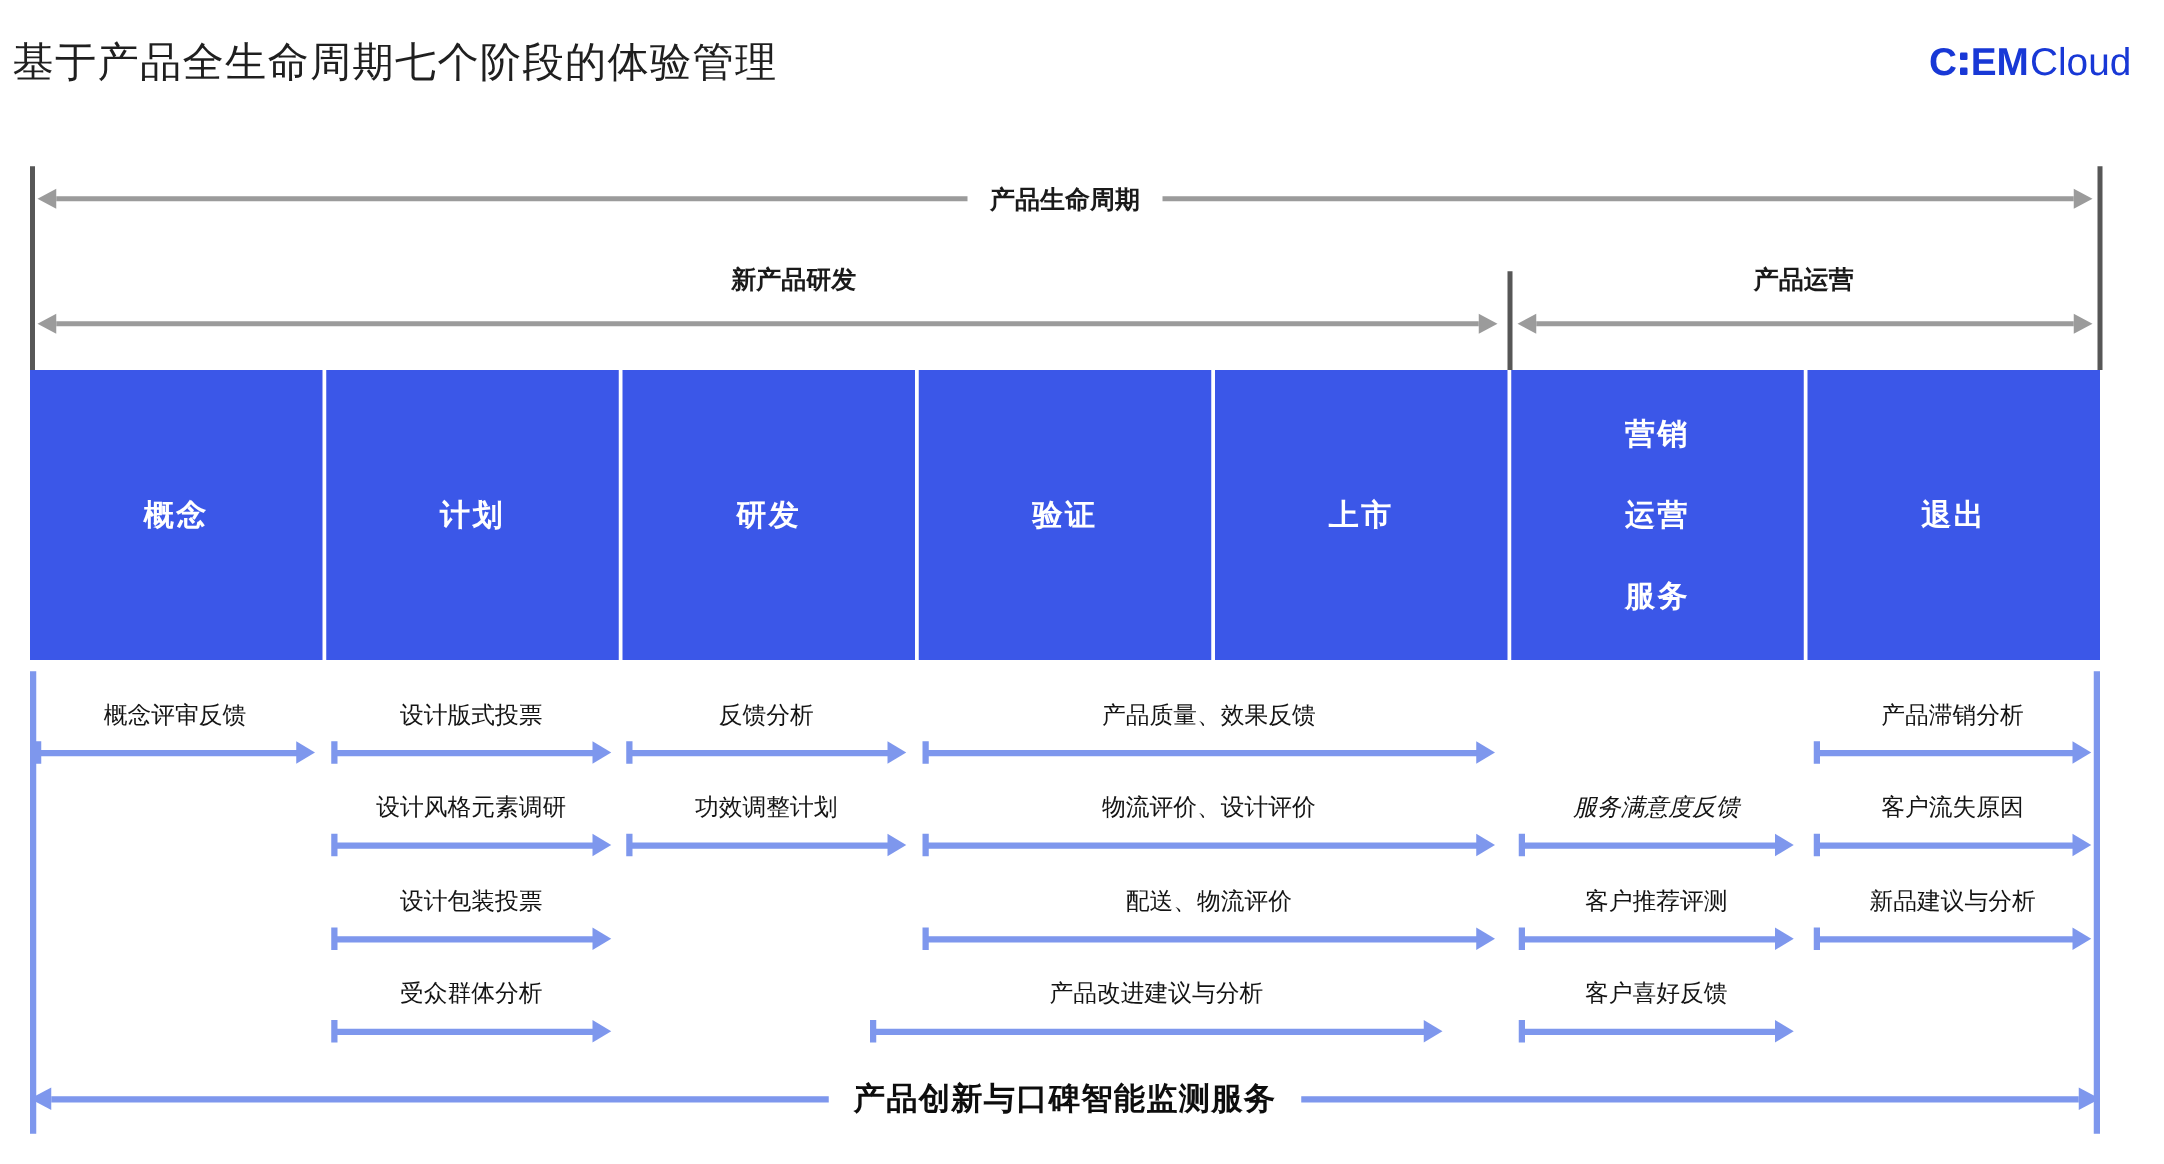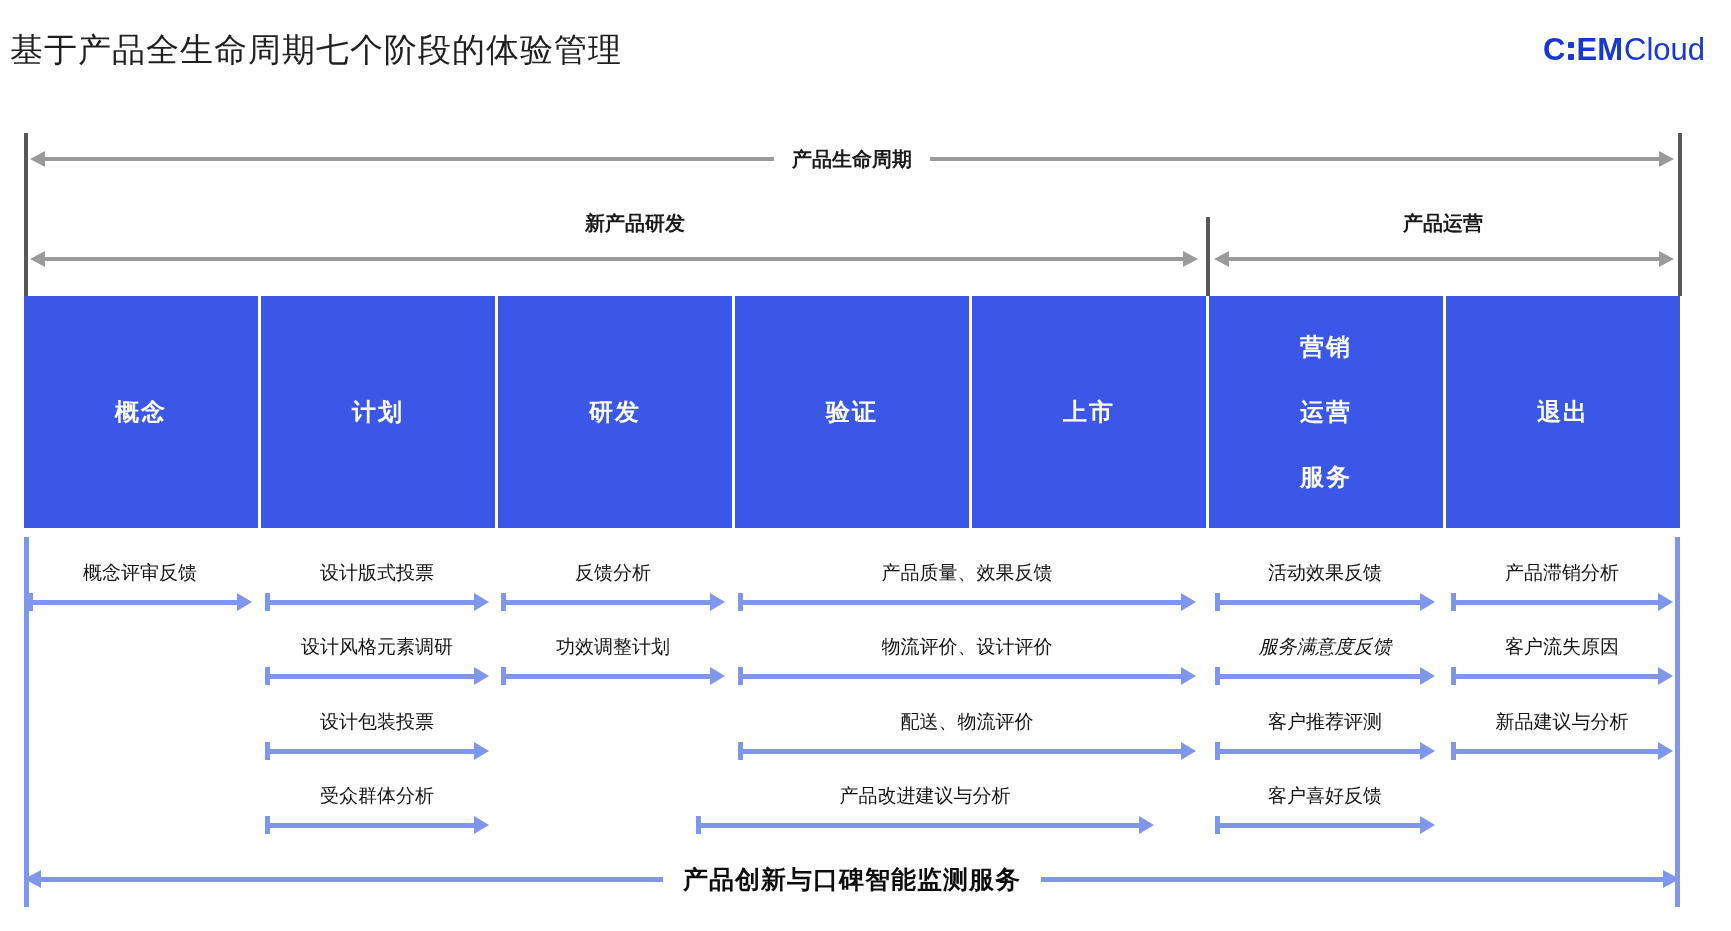--- a/index.html
+++ b/index.html
@@ -138,28 +138,20 @@
   <div class="fb" style="left:501px;top:560px;width:224px;">
     <div class="fb-label">反馈分析</div>
     <div class="fb-arrow">
         <i class="cap"></i>
         <i class="ln2"></i>
         <i class="head"></i>
       </div>
   </div>
   <div class="fb" style="left:738px;top:560px;width:458px;">
     <div class="fb-label">产品质量、效果反馈</div>
-    <div class="fb-arrow">
-        <i class="cap"></i>
-        <i class="ln2"></i>
-        <i class="head"></i>
-      </div>
-  </div>
-  <div class="fb" style="left:1215px;top:560px;width:220px;">
-    <div class="fb-label">活动效果反馈</div>
     <div class="fb-arrow">
         <i class="cap"></i>
         <i class="ln2"></i>
         <i class="head"></i>
       </div>
   </div>
   <div class="fb" style="left:1451px;top:560px;width:222px;">
     <div class="fb-label">产品滞销分析</div>
     <div class="fb-arrow">
         <i class="cap"></i>

